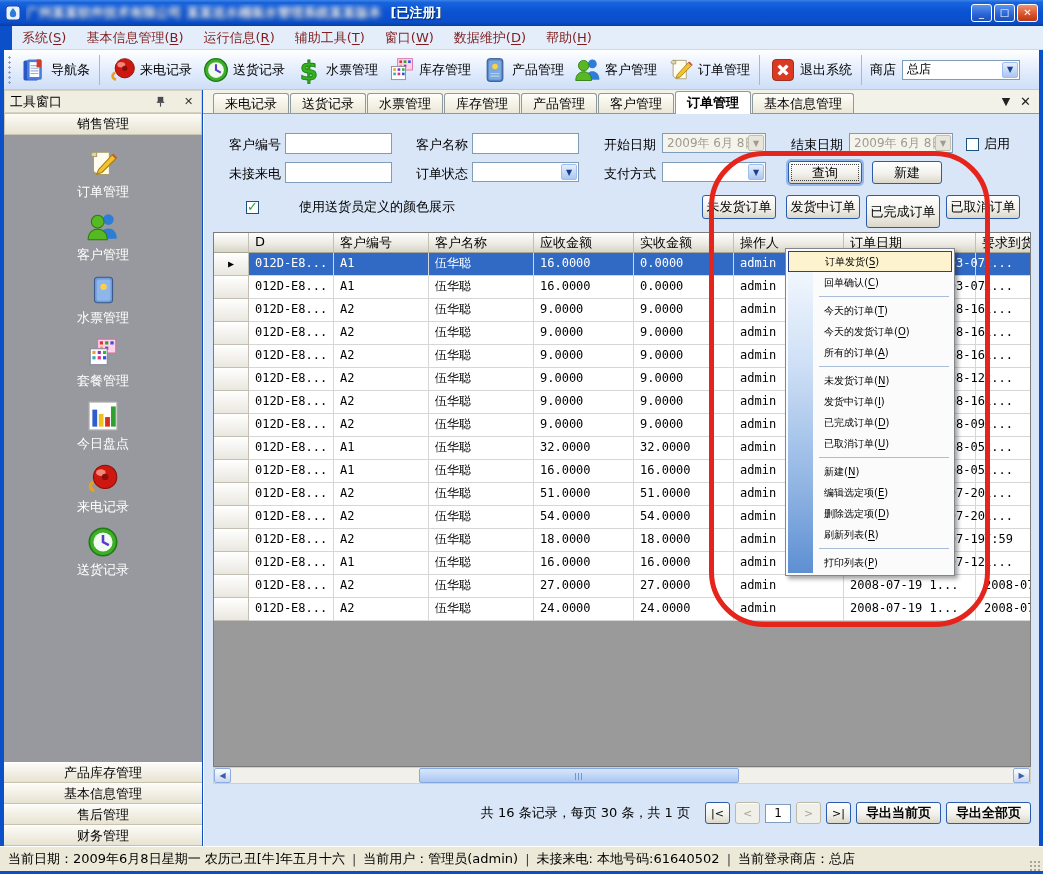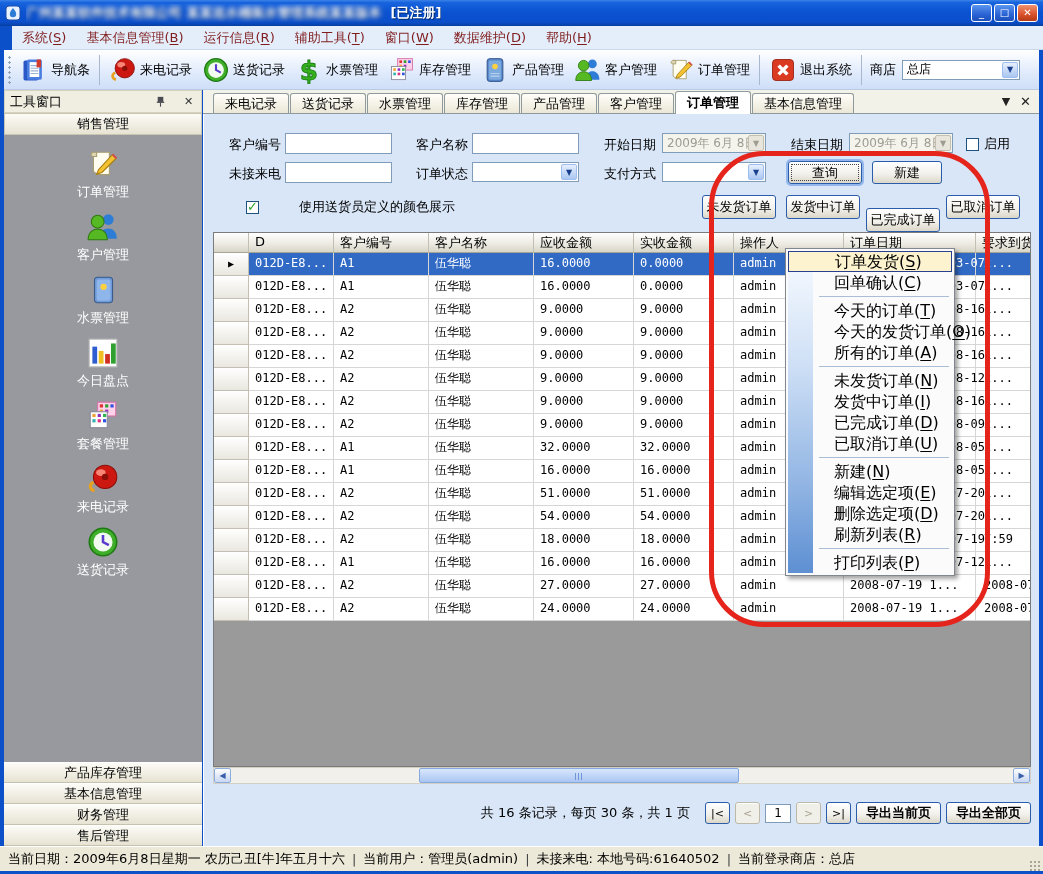--- a/index.html
+++ b/index.html
@@ -111,21 +111,21 @@
   .statusbar{position:absolute;left:0;top:846px;width:1043px;height:25px;background:#ece9d8;border-top:1px solid #fff;
     display:flex;align-items:center;font-size:13px;padding:0 8px;white-space:nowrap;overflow:hidden;}
   .st-sep{margin:0 7px;color:#444;}
   .szgrip{position:absolute;right:3px;bottom:3px;width:11px;height:11px;
     background-image:radial-gradient(circle,#a9a695 1.2px,transparent 1.4px);background-size:4px 4px;}
   
   .ctxmenu{position:absolute;left:785px;top:248px;width:170px;background:#fbfbfb;border:1px solid #82878f;
     box-shadow:3px 3px 4px rgba(0,0,0,.35);padding:2px;z-index:40;}
   .ctx-strip{position:absolute;left:2px;top:2px;bottom:2px;width:25px;
     background:linear-gradient(180deg,#f8fbff 0%,#cfe0f6 35%,#8db2e2 75%,#5d8fd2 100%);}
-  .ctx-item{position:relative;height:21px;line-height:21px;font-size:16px;padding-left:46px;white-space:nowrap;color:#000;}
+  .ctx-item{position:relative;height:21px;line-height:21px;font-size:10px;padding-left:36px;white-space:nowrap;color:#000;}
   .ctx-item.hl{background:#fdf3cf;border:1px solid #2b3f8f;height:21px;line-height:19px;}
   .ctx-sep{height:1px;background:#a9bdd8;margin:3px 3px 3px 31px;position:relative;}
   
   .annotation{position:absolute;left:709px;top:151px;width:281px;height:476px;border:5px solid #e5241c;
     border-radius:55px;z-index:60;pointer-events:none;}
   u{text-underline-offset:2px;}
 </style>
 </head>
 <body>
 
@@ -296,30 +296,20 @@
           </svg></span>
         <span class="sidebar-item-label">客户管理</span>
       </div>
       <div class="sb-item">
         <span class="sb-ico"><svg viewBox="0 0 32 32">
             <rect x="8" y="4" width="17" height="24" rx="3" fill="#6f9bd8" stroke="#3a5a8a"></rect>
             <rect x="10" y="6" width="13" height="20" rx="2" fill="#8fb6ea"></rect>
             <circle cx="16.5" cy="13" r="3" fill="#ffd040"></circle>
           </svg></span>
         <span class="sidebar-item-label">水票管理</span>
-      </div>
-      <div class="sb-item">
-        <span class="sb-ico"><svg viewBox="0 0 32 32">
-            <rect x="3" y="3" width="26" height="26" fill="#fff" stroke="#bbb"></rect>
-            <rect x="6" y="10" width="4.5" height="16" fill="#2d5dd0"></rect>
-            <rect x="12" y="14" width="4.5" height="12" fill="#f0c020"></rect>
-            <rect x="18" y="17" width="4.5" height="9" fill="#d03020"></rect>
-            <rect x="23.5" y="7" width="4.5" height="19" fill="#30a030"></rect>
-          </svg></span>
-        <span class="sidebar-item-label">今日盘点</span>
       </div>
       <div class="sb-item">
         <span class="sb-ico"><svg viewBox="0 0 32 32">
             <rect x="11" y="3" width="17" height="13" fill="#ffd2ea" stroke="#d870a8"></rect>
             <rect x="13" y="5" width="3" height="3" fill="#e03030"></rect>
             <rect x="18" y="5" width="3" height="3" fill="#30a030"></rect>
             <rect x="23" y="5" width="3" height="3" fill="#3050e0"></rect>
             <rect x="13" y="10" width="3" height="3" fill="#f0a030"></rect>
             <rect x="18" y="10" width="3" height="3" fill="#9030c0"></rect>
             <rect x="4" y="12" width="16" height="15" fill="#fff" stroke="#889"></rect>
@@ -327,20 +317,30 @@
             <rect x="11" y="14" width="3" height="3" fill="#9030c0"></rect>
             <rect x="16" y="14" width="3" height="3" fill="#30b050"></rect>
             <rect x="6" y="19" width="3" height="3" fill="#30b0b0"></rect>
             <rect x="11" y="19" width="3" height="3" fill="#e03080"></rect>
             <rect x="16" y="19" width="3" height="3" fill="#3050e0"></rect>
           </svg></span>
         <span class="sidebar-item-label">套餐管理</span>
       </div>
       <div class="sb-item">
         <span class="sb-ico"><svg viewBox="0 0 32 32">
+            <rect x="3" y="3" width="26" height="26" fill="#fff" stroke="#bbb"></rect>
+            <rect x="6" y="10" width="4.5" height="16" fill="#2d5dd0"></rect>
+            <rect x="12" y="14" width="4.5" height="12" fill="#f0c020"></rect>
+            <rect x="18" y="17" width="4.5" height="9" fill="#d03020"></rect>
+            <rect x="23.5" y="7" width="4.5" height="19" fill="#30a030"></rect>
+          </svg></span>
+        <span class="sidebar-item-label">今日盘点</span>
+      </div>
+      <div class="sb-item">
+        <span class="sb-ico"><svg viewBox="0 0 32 32">
             <path d="M7 19c-4 2-4 7 1 8" stroke="#e8a020" stroke-width="3" fill="none"></path>
             <circle cx="18" cy="14" r="11" fill="#cc1810"></circle>
             <circle cx="18" cy="14" r="11" fill="none" stroke="#8a0f08"></circle>
             <ellipse cx="14" cy="10" rx="4.5" ry="3.2" fill="#ff9a8a" opacity=".85"></ellipse>
             <circle cx="18" cy="14" r="3" fill="#8a0f08"></circle>
           </svg></span>
         <span class="sidebar-item-label">来电记录</span>
       </div>
       <div class="sb-item">
         <span class="sb-ico"><svg viewBox="0 0 32 32">
@@ -348,22 +348,22 @@
             <circle cx="16" cy="16" r="12.9" fill="none" stroke="#1e7a12" stroke-width="1.5"></circle>
             <circle cx="16" cy="16" r="9" fill="#f2fbf0"></circle>
             <path d="M16 9.5V16l5.5 3" stroke="#5a3bd0" stroke-width="2.4" fill="none"></path>
           </svg></span>
         <span class="sidebar-item-label">送货记录</span>
       </div>
     </div>
   <div class="sb-groups" id="sbGroups">
       <div class="sb-group">产品库存管理</div>
       <div class="sb-group">基本信息管理</div>
+      <div class="sb-group">售后管理</div>
       <div class="sb-group">财务管理</div>
-      <div class="sb-group">售后管理</div>
     </div>
 
   <div class="tabstrip" id="tabstrip">
       <div class="tab">来电记录</div>
       <div class="tab">送货记录</div>
       <div class="tab">水票管理</div>
       <div class="tab">库存管理</div>
       <div class="tab">产品管理</div>
       <div class="tab">客户管理</div>
       <div class="tab active">订单管理</div>
@@ -410,21 +410,21 @@
   <button class="xpbtn btn-focus" style="position:absolute;left:788px;top:161px;width:74px;height:23px;">查询</button>
   <button class="xpbtn" style="position:absolute;left:872px;top:161px;width:70px;height:23px;">新建</button>
 
   <div class="chkrow" style="left:246px;top:197px;gap:40px;">
     <span class="chkbox checked"></span>
     <span>使用送货员定义的颜色展示</span>
   </div>
   <div id="statusBtns">
       <button class="xpbtn" style="position: absolute; top: 195px; height: 24px; width: 74px; left: 702px;">未发货订单</button>
       <button class="xpbtn" style="position: absolute; top: 195px; height: 24px; width: 74px; left: 786px;">发货中订单</button>
-      <button class="xpbtn" style="position: absolute; top: 208px; height: 24px; width: 74px; left: 866px;">已完成订单</button>
+      <button class="xpbtn" style="position: absolute; top: 195px; height: 33px; width: 74px; left: 866px;">已完成订单</button>
       <button class="xpbtn" style="position: absolute; top: 195px; height: 24px; width: 74px; left: 946px;">已取消订单</button>
     </div>
 
   <div class="tablebox">
     <div class="tgrid" id="thead">
         <div class="th"></div>
         <div class="th">D</div>
         <div class="th">客户编号</div>
         <div class="th">客户名称</div>
         <div class="th">应收金额</div>

